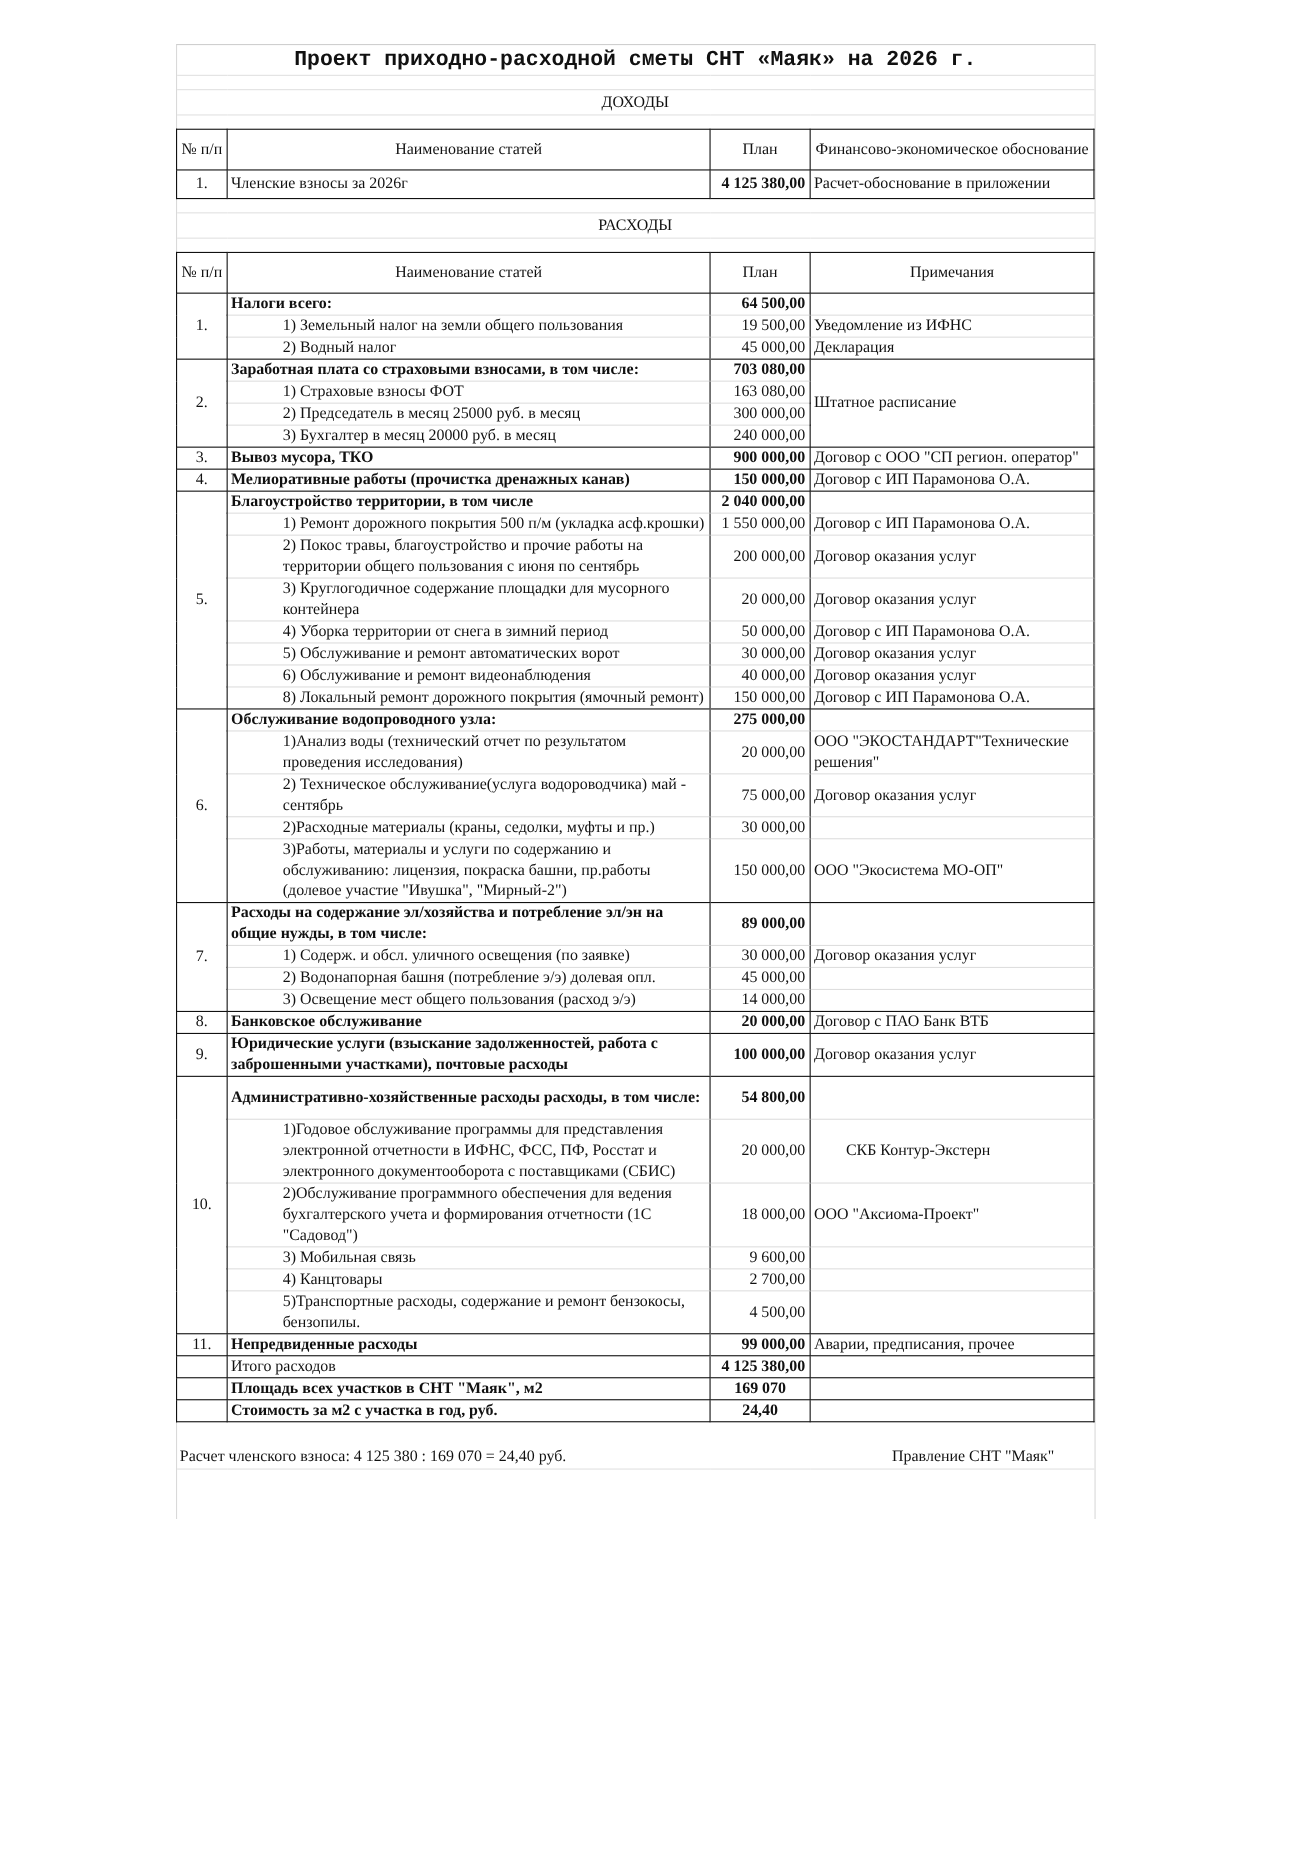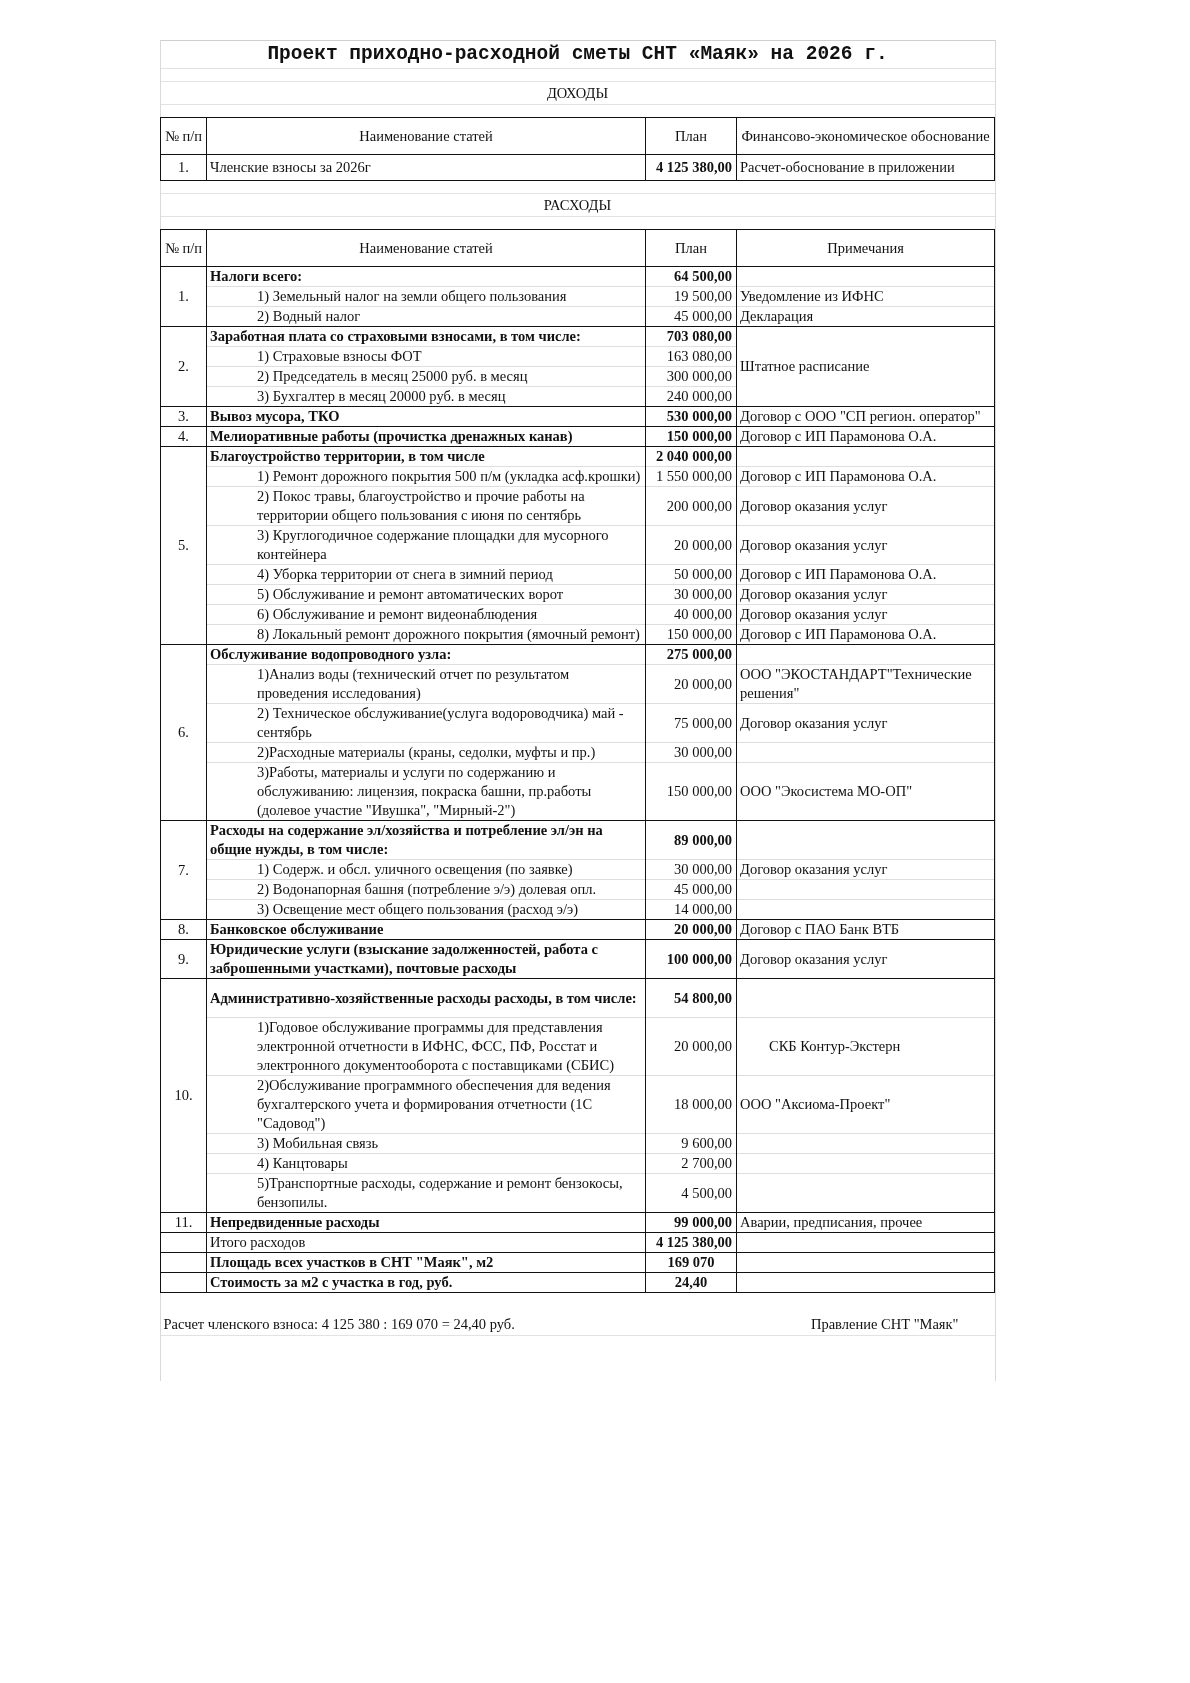--- a/index.html
+++ b/index.html
@@ -109,21 +109,21 @@
           <td class="wrap ind" style="border-top: 1px solid rgb(222, 222, 222);">2)  Председатель в месяц 25000 руб. в месяц</td>
           <td class="plan" style="border-left: 1.5px solid rgb(17, 17, 17); border-right: 1.5px solid rgb(17, 17, 17); border-top: 1px solid rgb(222, 222, 222);">300 000,00</td>
         </tr>
         <tr style="height: 20px;">
           <td class="wrap ind" style="border-top: 1px solid rgb(222, 222, 222); border-bottom: 1.5px solid rgb(17, 17, 17);">3)  Бухгалтер в месяц 20000 руб. в месяц</td>
           <td class="plan" style="border-width: 1px 1.5px 1.5px; border-style: solid; border-color: rgb(222, 222, 222) rgb(17, 17, 17) rgb(17, 17, 17);">240 000,00</td>
         </tr>
         <tr style="height: 20px;">
           <td class="num boxL boxT boxB" rowspan="1" style="border-right: 1.5px solid rgb(17, 17, 17);">3.</td>
           <td class="wrap bold" style="border-top: 1.5px solid rgb(17, 17, 17); border-bottom: 1.5px solid rgb(17, 17, 17);">Вывоз мусора, ТКО</td>
-          <td class="plan bold" style="border-width: 1.5px; border-style: solid; border-color: rgb(17, 17, 17);">530 000,00</td>
+          <td class="plan bold" style="border-width: 1.5px; border-style: solid; border-color: rgb(17, 17, 17);">900 000,00</td>
           <td class="wrap" style="border-right: 1.5px solid rgb(17, 17, 17); border-top: 1.5px solid rgb(17, 17, 17); border-bottom: 1.5px solid rgb(17, 17, 17);">Договор с ООО "СП регион. оператор"</td>
         </tr>
         <tr style="height: 20px;">
           <td class="num boxL boxT boxB" rowspan="1" style="border-right: 1.5px solid rgb(17, 17, 17);">4.</td>
           <td class="wrap bold" style="border-top: 1.5px solid rgb(17, 17, 17); border-bottom: 1.5px solid rgb(17, 17, 17);">Мелиоративные работы (прочистка дренажных канав)</td>
           <td class="plan bold" style="border-width: 1.5px; border-style: solid; border-color: rgb(17, 17, 17);">150 000,00</td>
           <td class="wrap" style="border-right: 1.5px solid rgb(17, 17, 17); border-top: 1.5px solid rgb(17, 17, 17); border-bottom: 1.5px solid rgb(17, 17, 17);">Договор с ИП Парамонова О.А.</td>
         </tr>
         <tr style="height: 20px;">
           <td class="num boxL boxT boxB" rowspan="8" style="border-right: 1.5px solid rgb(17, 17, 17);">5.</td>

